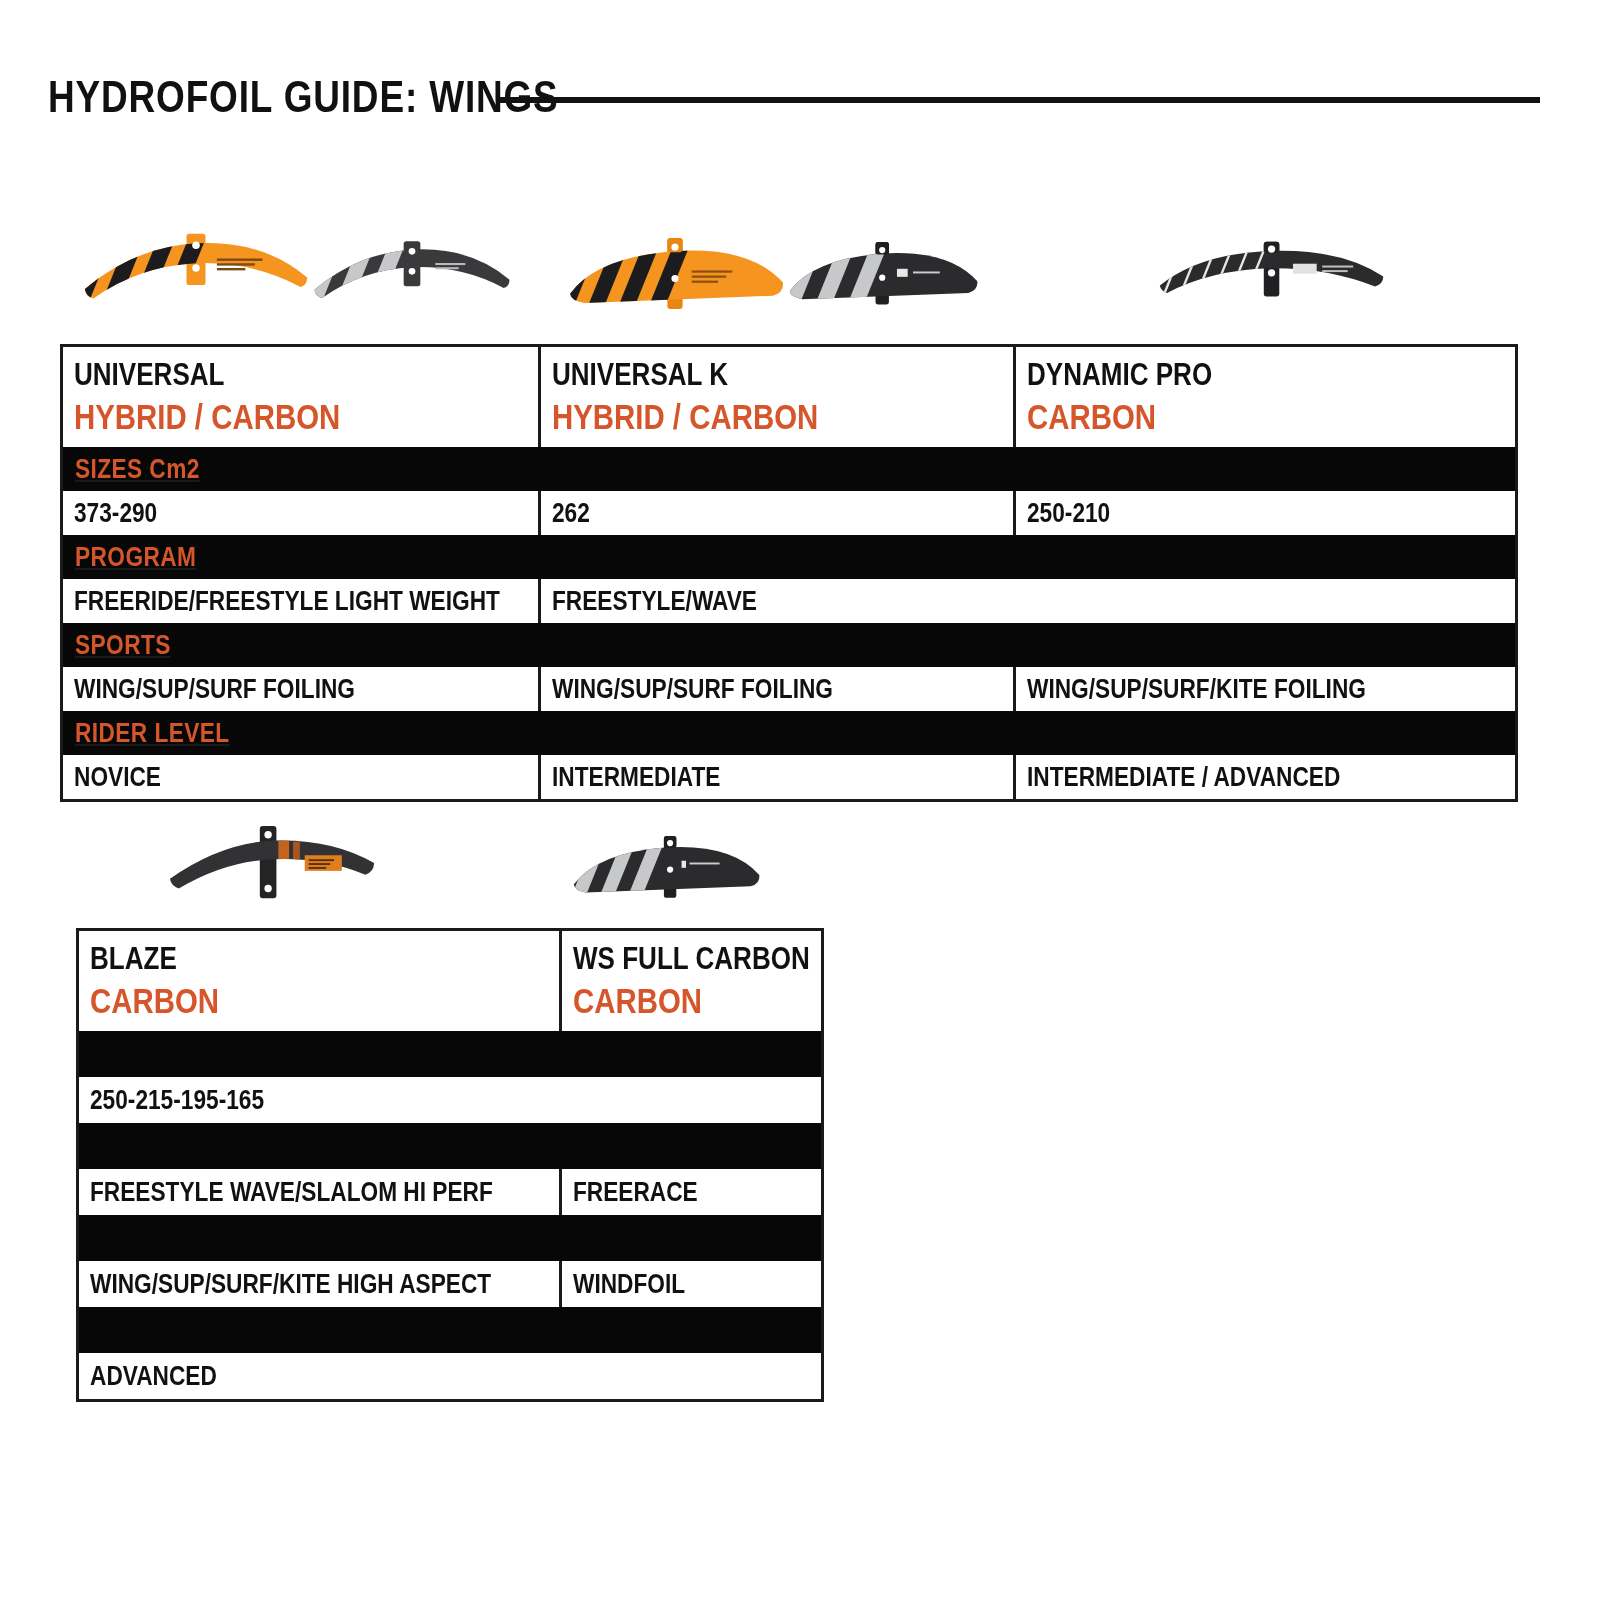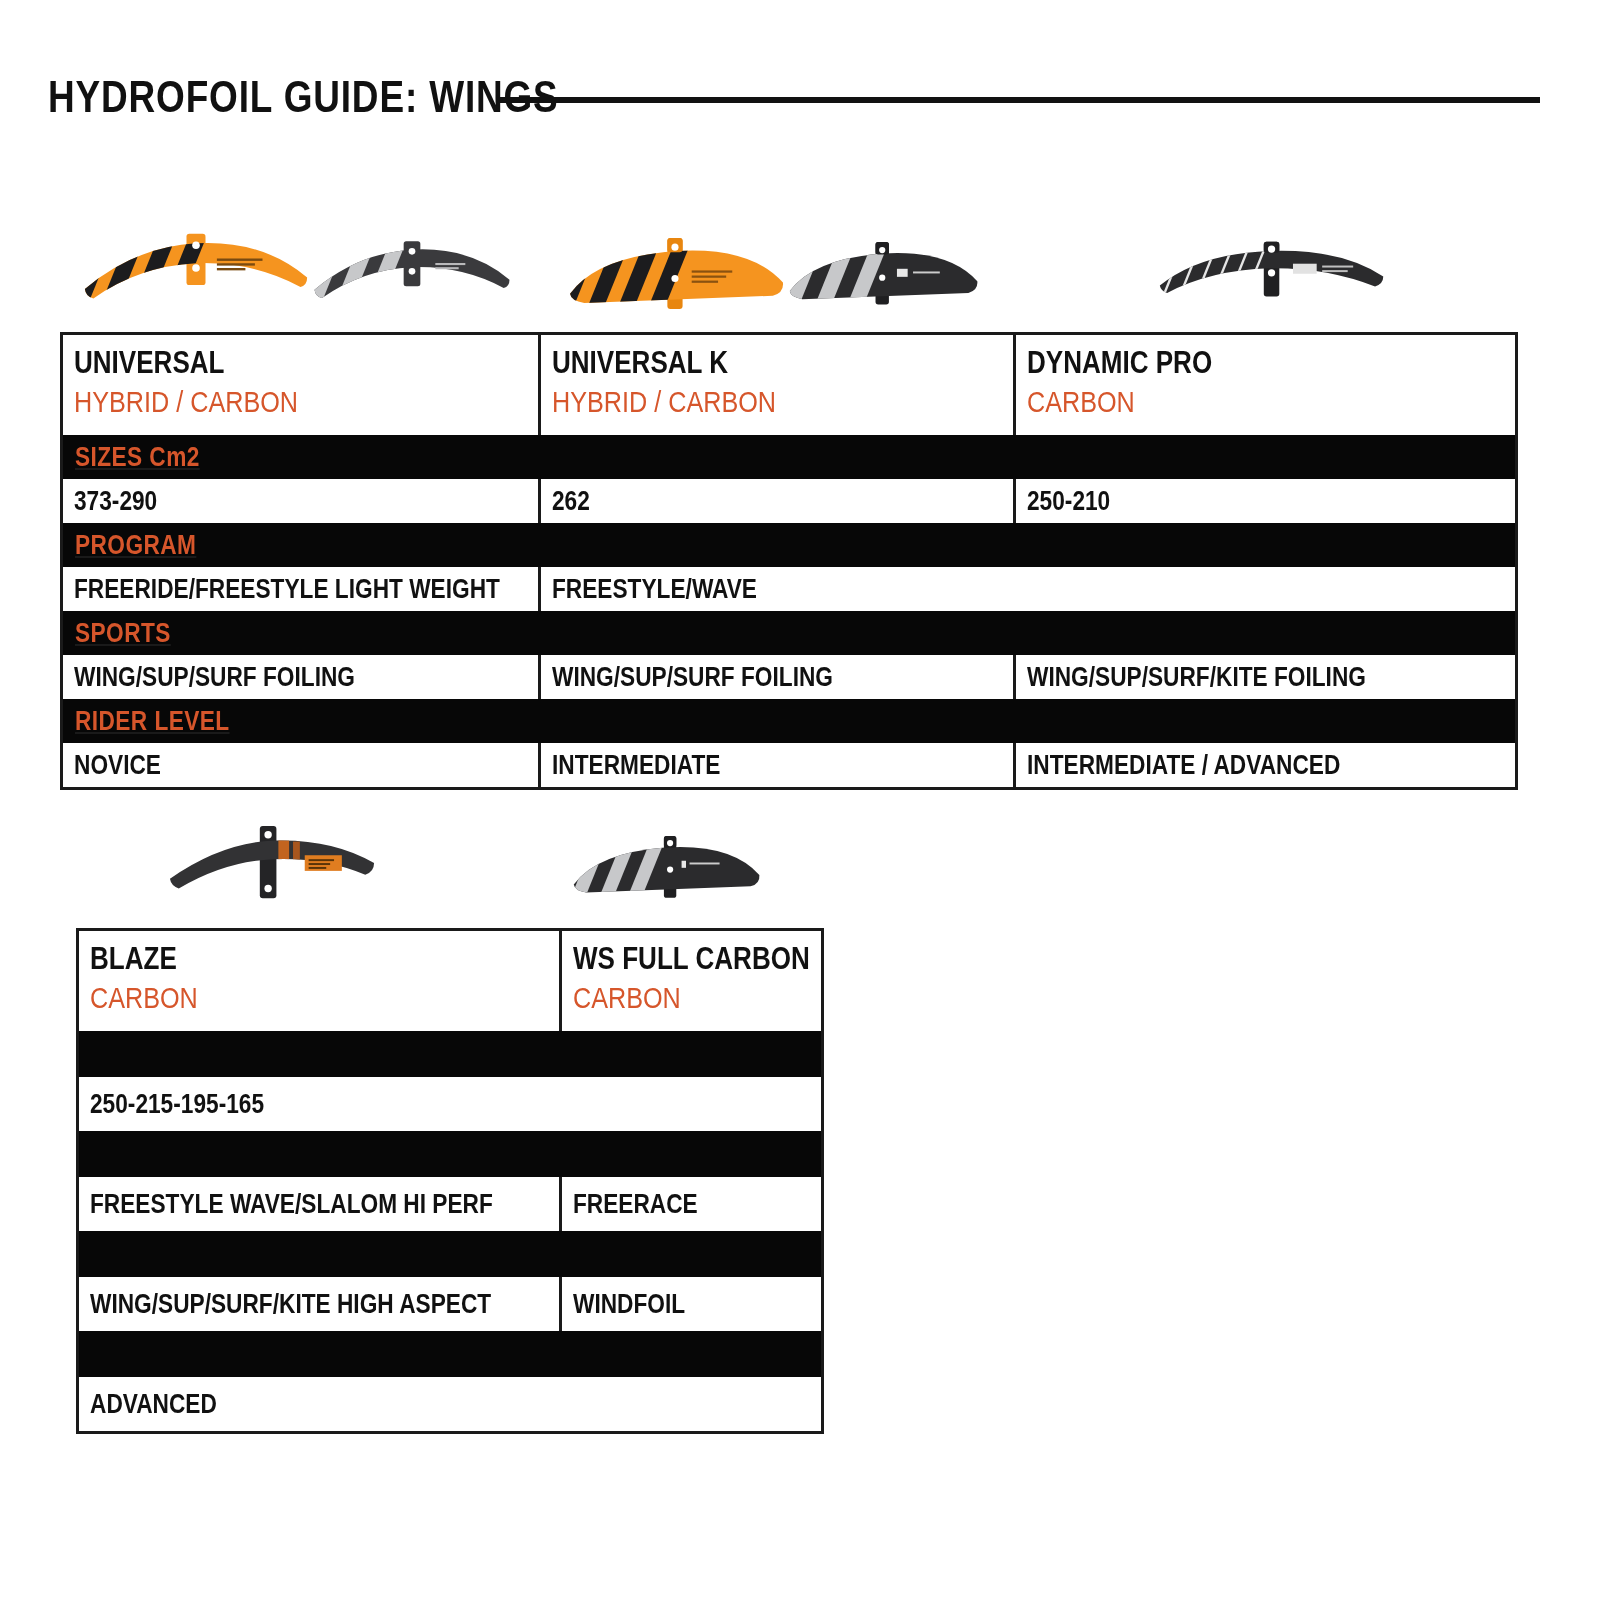--- a/index.html
+++ b/index.html
@@ -22,34 +22,34 @@
   .w-gray{fill:#3A3A3D;}
   .stripe-dark{fill:#1C1C1E;}
   .stripe-light{fill:var(--stripe_light,#C7C8CA);}
   .hole{fill:#ffffff;}
 
   
   .gtable{position:absolute;border:3px solid var(--text,#1a1a1a);background:#fff;box-sizing:border-box;}
   .trow{display:flex;box-sizing:border-box;}
   .hrow{height:100px;}
   .vrow{height:44px;text-align:center;}
-  .t2 .vrow{height:54px;border-radius:16px;}
+  .t2 .vrow{height:46px;border-radius:16px;}
   .band{height:44px;background:var(--band,#070707);display:flex;align-items:center;padding-left:12px;box-sizing:border-box;text-decoration:underline;}
   .t2 .band{height:46px;}
   .band .cond{font-size:27px;font-weight:700;color:var(--accent,#D6562B);letter-spacing:.5px;}
   .hcell,.vcell{box-sizing:border-box;padding-left:11px;overflow:hidden;}
   .hcell + .hcell,.vcell + .vcell{border-left:3px solid var(--text,#1a1a1a);}
   .t1 .c1{width:475px;flex:0 0 475px;}
   .t1 .c2{width:475px;flex:0 0 475px;}
   .t1 .c3{flex:1;}
   .t2 .c1{width:480px;flex:0 0 480px;}
   .t2 .c2{flex:1;}
   .hcell{padding-top:9px;}
   .pname{font-size:31px;font-weight:700;color:#111;line-height:1.25;}
-  .pmat{font-size:30px;font-weight:400;color:var(--accent,#D6562B);line-height:1.25;}
+  .pmat{font-size:35px;font-weight:700;color:var(--accent,#D6562B);line-height:1.25;}
   .vcell{display:flex;align-items:center;}
   .vcell .cond{font-size:27px;font-weight:700;color:#111;}
 </style>
 </head>
 <body>
 
 <div class="page-title"><span class="cond">HYDROFOIL GUIDE: WINGS</span></div>
 <div class="title-rule"></div>
 
 <div class="wing" style="left:82px;top:230px;width:228px;">
@@ -205,21 +205,21 @@
       <rect x="76" y="-15" width="15" height="105" class="stripe-light" transform="rotate(22 83 38)"></rect>
     </g>
     <rect x="104" y="0" width="14" height="13" rx="3" fill="#1F1F21"></rect>
     <circle cx="111" cy="8" r="3.5" class="hole"></circle>
       <circle cx="111" cy="38" r="3.5" class="hole"></circle>
     <rect x="124" y="28" width="5" height="8" fill="#e8e8e8"></rect>
       <rect x="133" y="30" width="34" height="2.2" fill="#cccccc"></rect>
   </svg>
 </div>
 
-<div class="gtable t1" style="left:60px;top:332px;width:1458px;">
+<div class="gtable t1" style="left:60px;top:344px;width:1458px;">
   <div class="trow hrow">
     <div class="hcell c1">
       <div class="pname"><span class="cond">UNIVERSAL</span></div>
       <div class="pmat"><span class="cond">HYBRID / CARBON</span></div>
     </div>
     <div class="hcell c2">
       <div class="pname"><span class="cond">UNIVERSAL K</span></div>
       <div class="pmat"><span class="cond">HYBRID / CARBON</span></div>
     </div>
     <div class="hcell c3">

